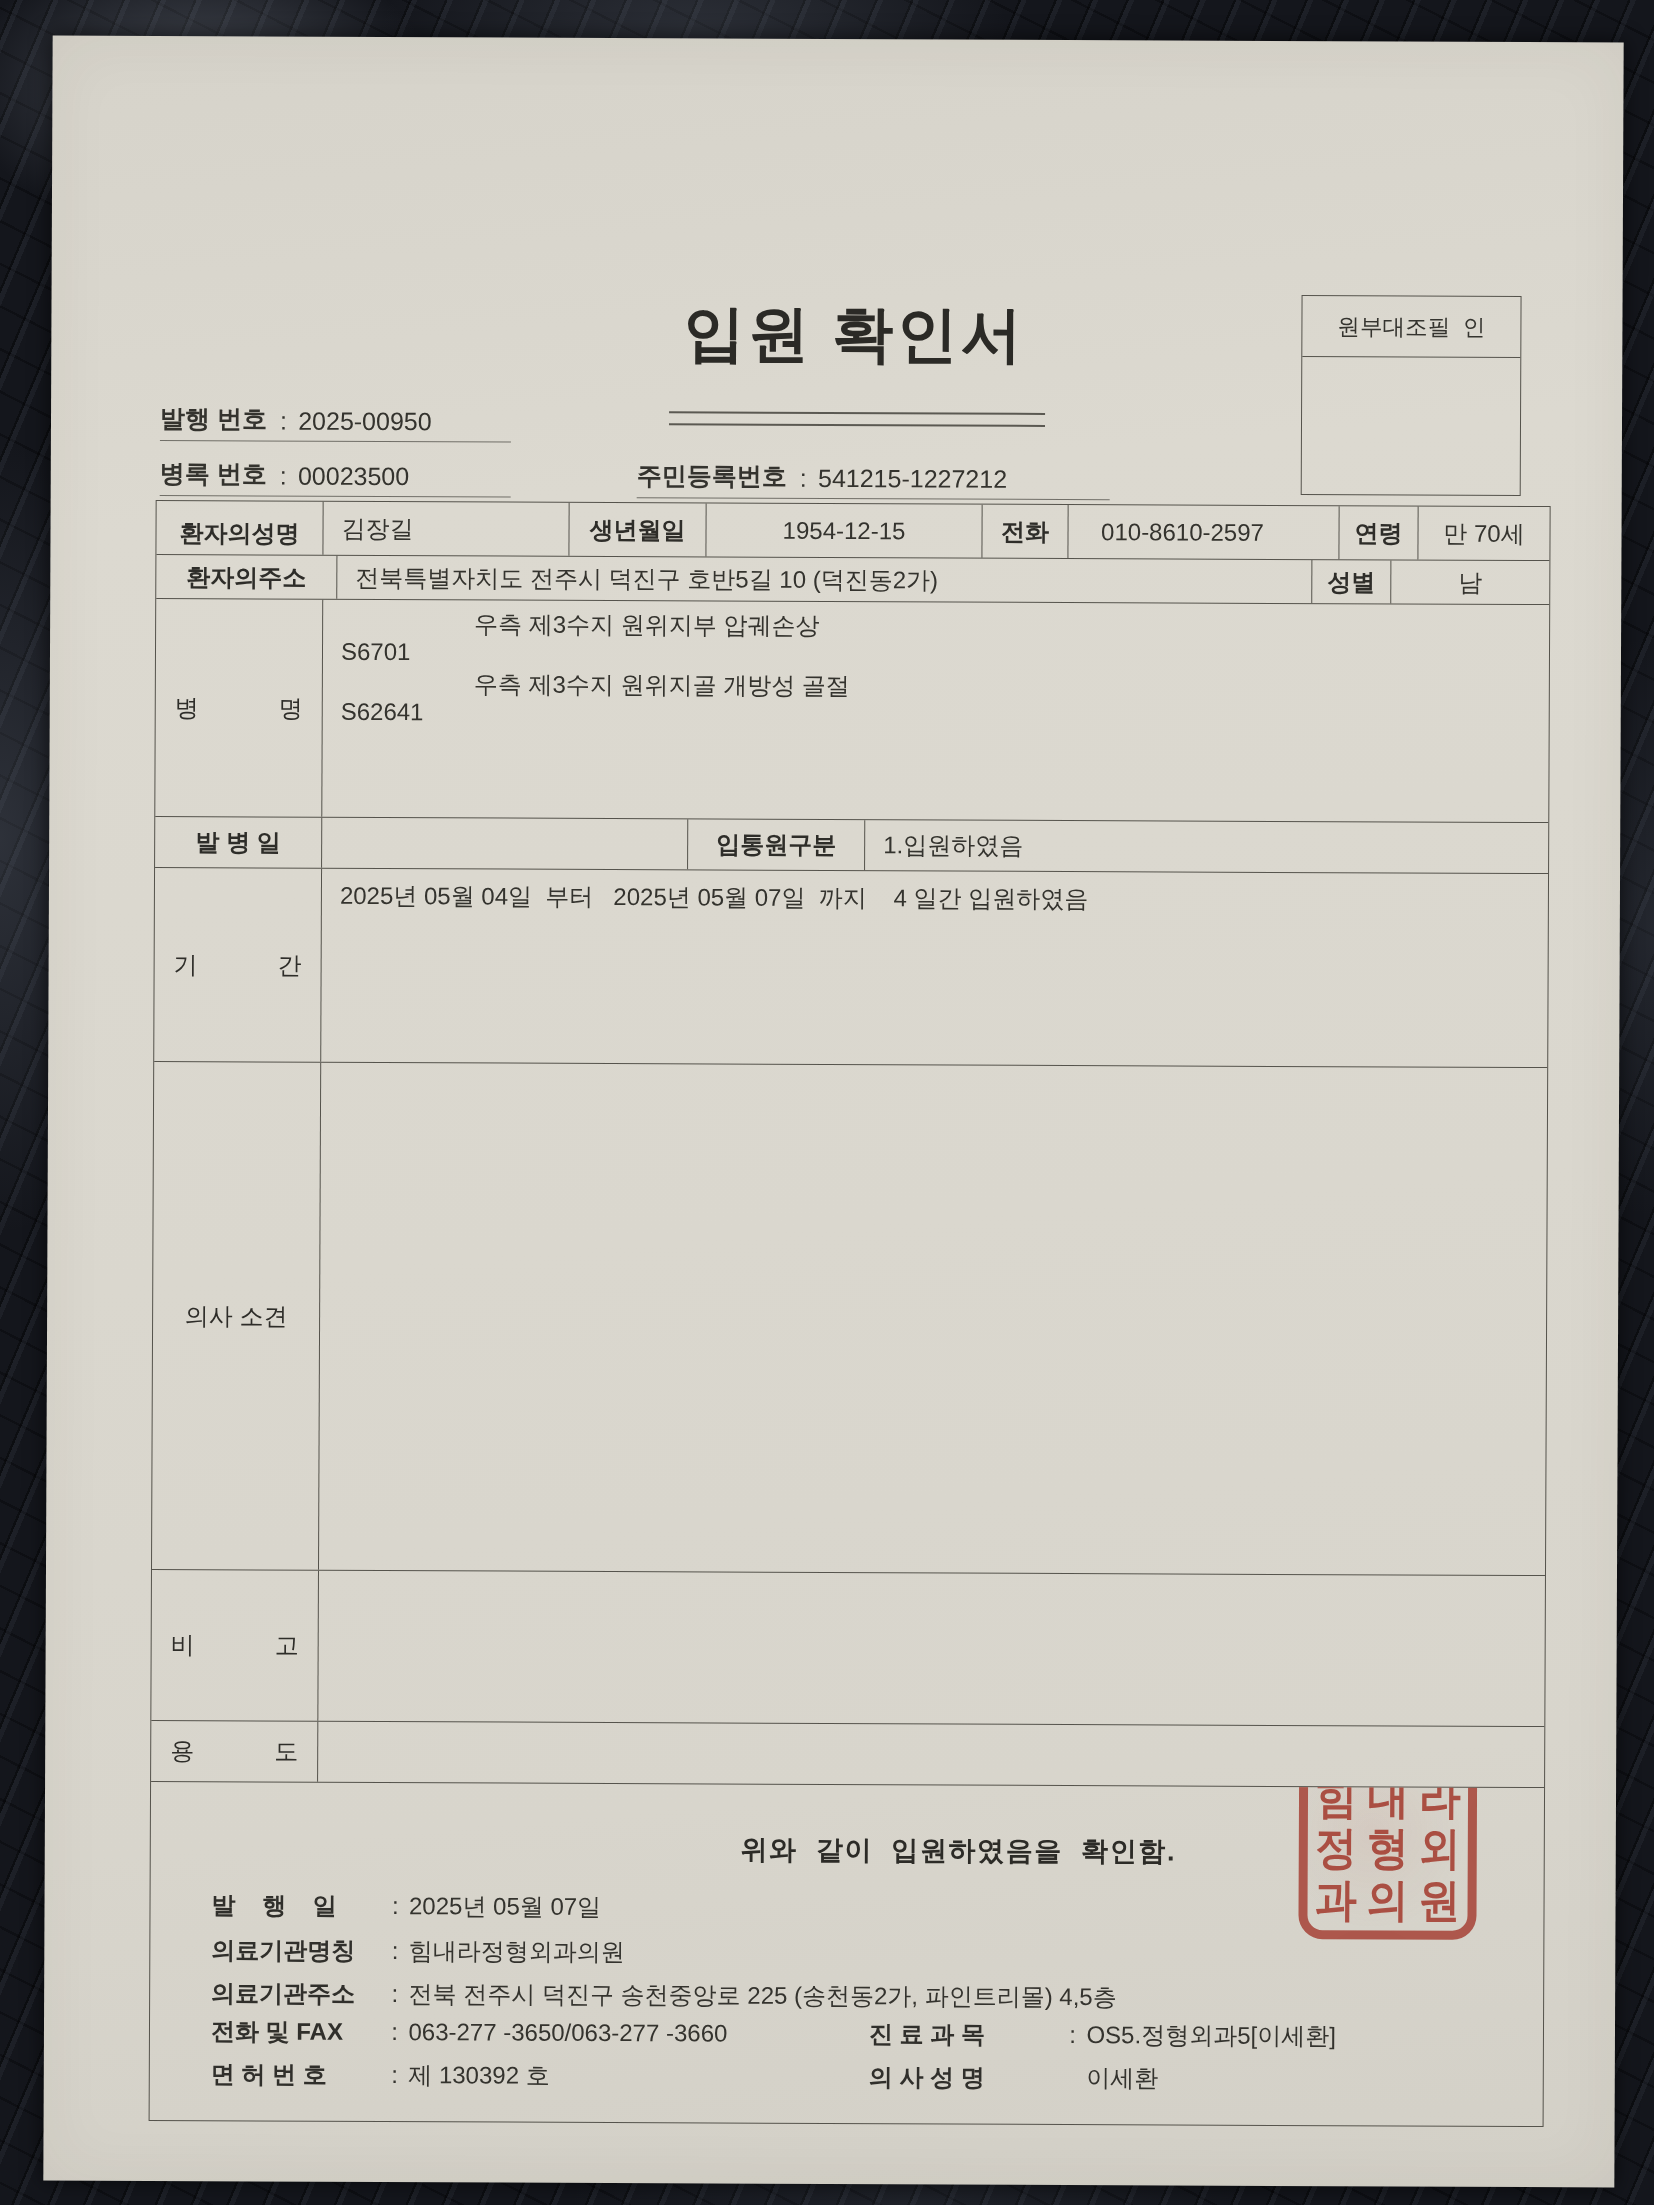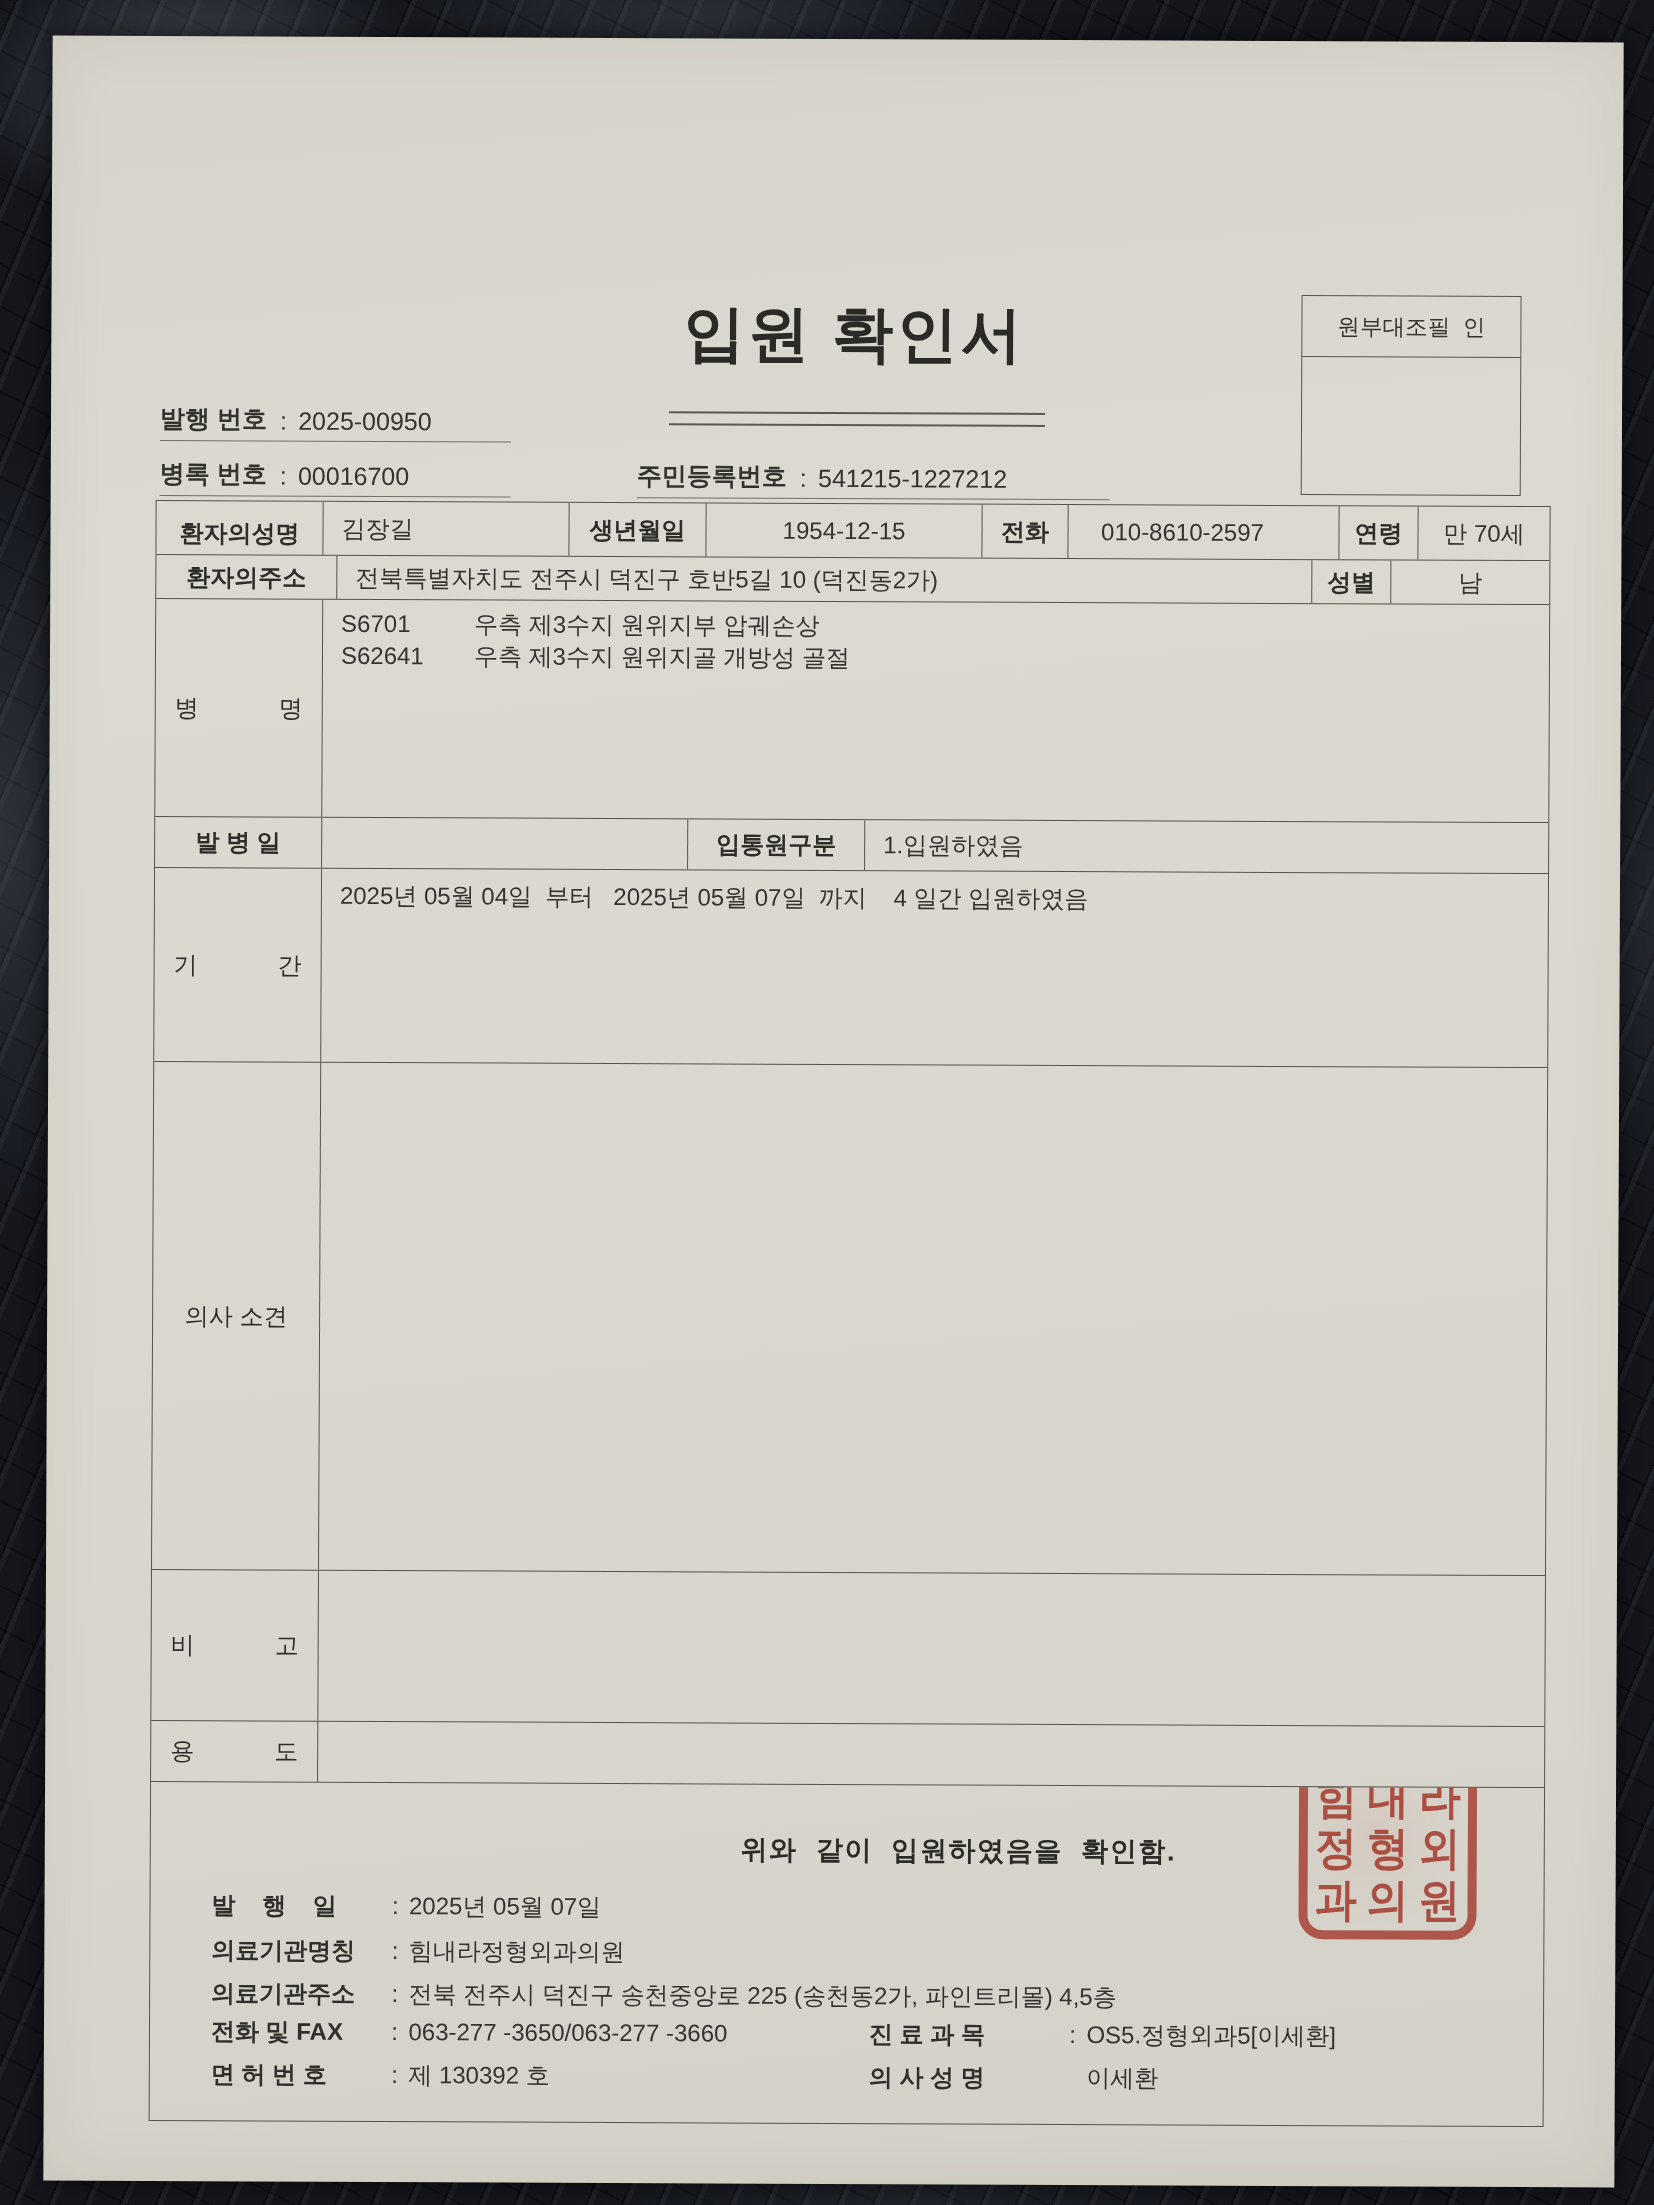--- a/index.html
+++ b/index.html
@@ -61,21 +61,21 @@
     box-sizing:border-box;border-left:1.6px solid #55534c;
     display:flex;align-items:center;justify-content:center;
     color:#34332e;white-space:pre;overflow:hidden;
   }
   .td:first-child{border-left:none;}
   .td.lab{font-weight:bold;color:#2e2d29;}
   .td.lab-n{font-weight:normal;color:#2e2d29;}
   .td.left{justify-content:flex-start;padding-left:18px;}
   .td.topleft{align-items:flex-start;justify-content:flex-start;padding:8px 0 0 18px;flex-direction:column;}
   .dz-line{line-height:32px;display:flex;}
-  .dz-code{width:133px;display:inline-block;}
+  .dz-code{width:133px;display:inline-block;margin-top:28px;}
   .footer-cell{position:relative;display:block;}
   .confirm{
     left:242px;top:47px;width:1131px;text-align:center;
     font-size:27px;font-weight:bold;color:#2c2b27;white-space:pre;letter-spacing:1.6px;
   }
   .f-row{font-size:24px;color:#34332e;white-space:pre;display:flex;line-height:32px;}
   .f-row .f-lbl{display:inline-block;width:170px;font-weight:bold;color:#302f2b;}
   .f-row .f-sep{display:inline-block;width:27.5px;text-align:center;}
   .f-row .f-val{display:inline-block;}
   .fr1{left:61px;top:107px;}
@@ -117,21 +117,21 @@
   </div>
 
   <div class="abs field-line fl-issue">
     <span class="lbl">발행 번호</span>
     <span class="sep">:</span>
     <span class="val">2025-00950</span>
   </div>
   <div class="abs field-line fl-rec">
     <span class="lbl">병록 번호</span>
     <span class="sep">:</span>
-    <span class="val">00016700</span>
+    <span class="val">00023500</span>
   </div>
   <div class="abs field-line fl-rrn">
     <span class="lbl">주민등록번호</span>
     <span class="sep">:</span>
     <span class="val">541215-1227212</span>
   </div>
 
   <div class="abs doc-table">
 
     <div class="tr" style="height:53px;">

